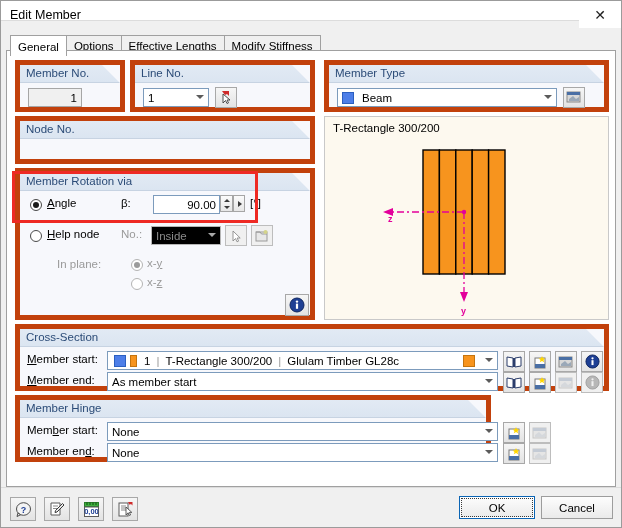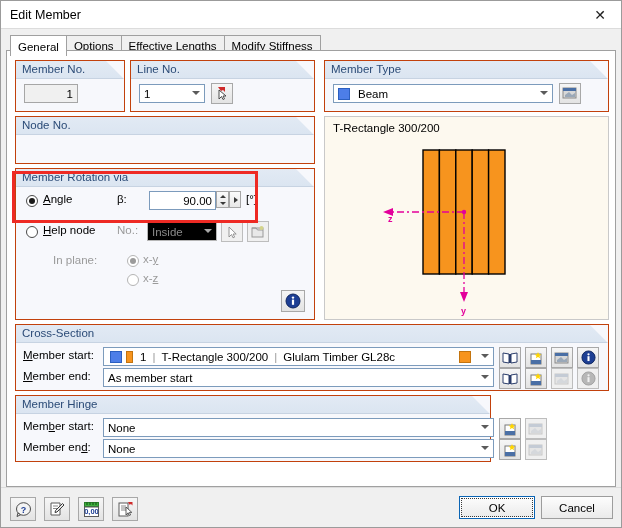--- a/index.html
+++ b/index.html
@@ -14,21 +14,21 @@
   }
   .window {
     position: relative;
     width: 622px; height: 528px;
     background: #f0f0f0;
     border: 1px solid #9b9b9b;
   }
   
   .titlebar {
     position: absolute; left: 0; top: 0;
-    width: 620px; height: 28px;
+    width: 620px; height: 20px;
     background: #ffffff;
     border-bottom: 1px solid #dcdcdc;
   }
   .title-text {
     position: absolute; left: 9px; top: 7px;
     font-size: 12.5px; color: #000;
   }
   .close-btn {
     position: absolute; right: 0px; top: 0px;
     width: 42px; height: 27px;
@@ -68,21 +68,21 @@
   .tabbody {
     position: absolute; left: 5px; top: 49px;
     width: 610px; height: 437px;
     background: #ffffff;
     border: 1px solid #a0a0a0;
   }
   
   .group {
     position: absolute;
     background: #f7f8fc;
-    border: 1px solid #c2410c;
+    border: 5px solid #c2410c;
   }
   .group-header {
     position: absolute; left: 0; top: 0;
     height: 18px;
     background: linear-gradient(to bottom, #e2eaf4 0%, #dbe5f1 100%);
     border-bottom: 1px solid #c7d3e2;
     width: 100%;
   }
   .group-header:after {
     content: "";

